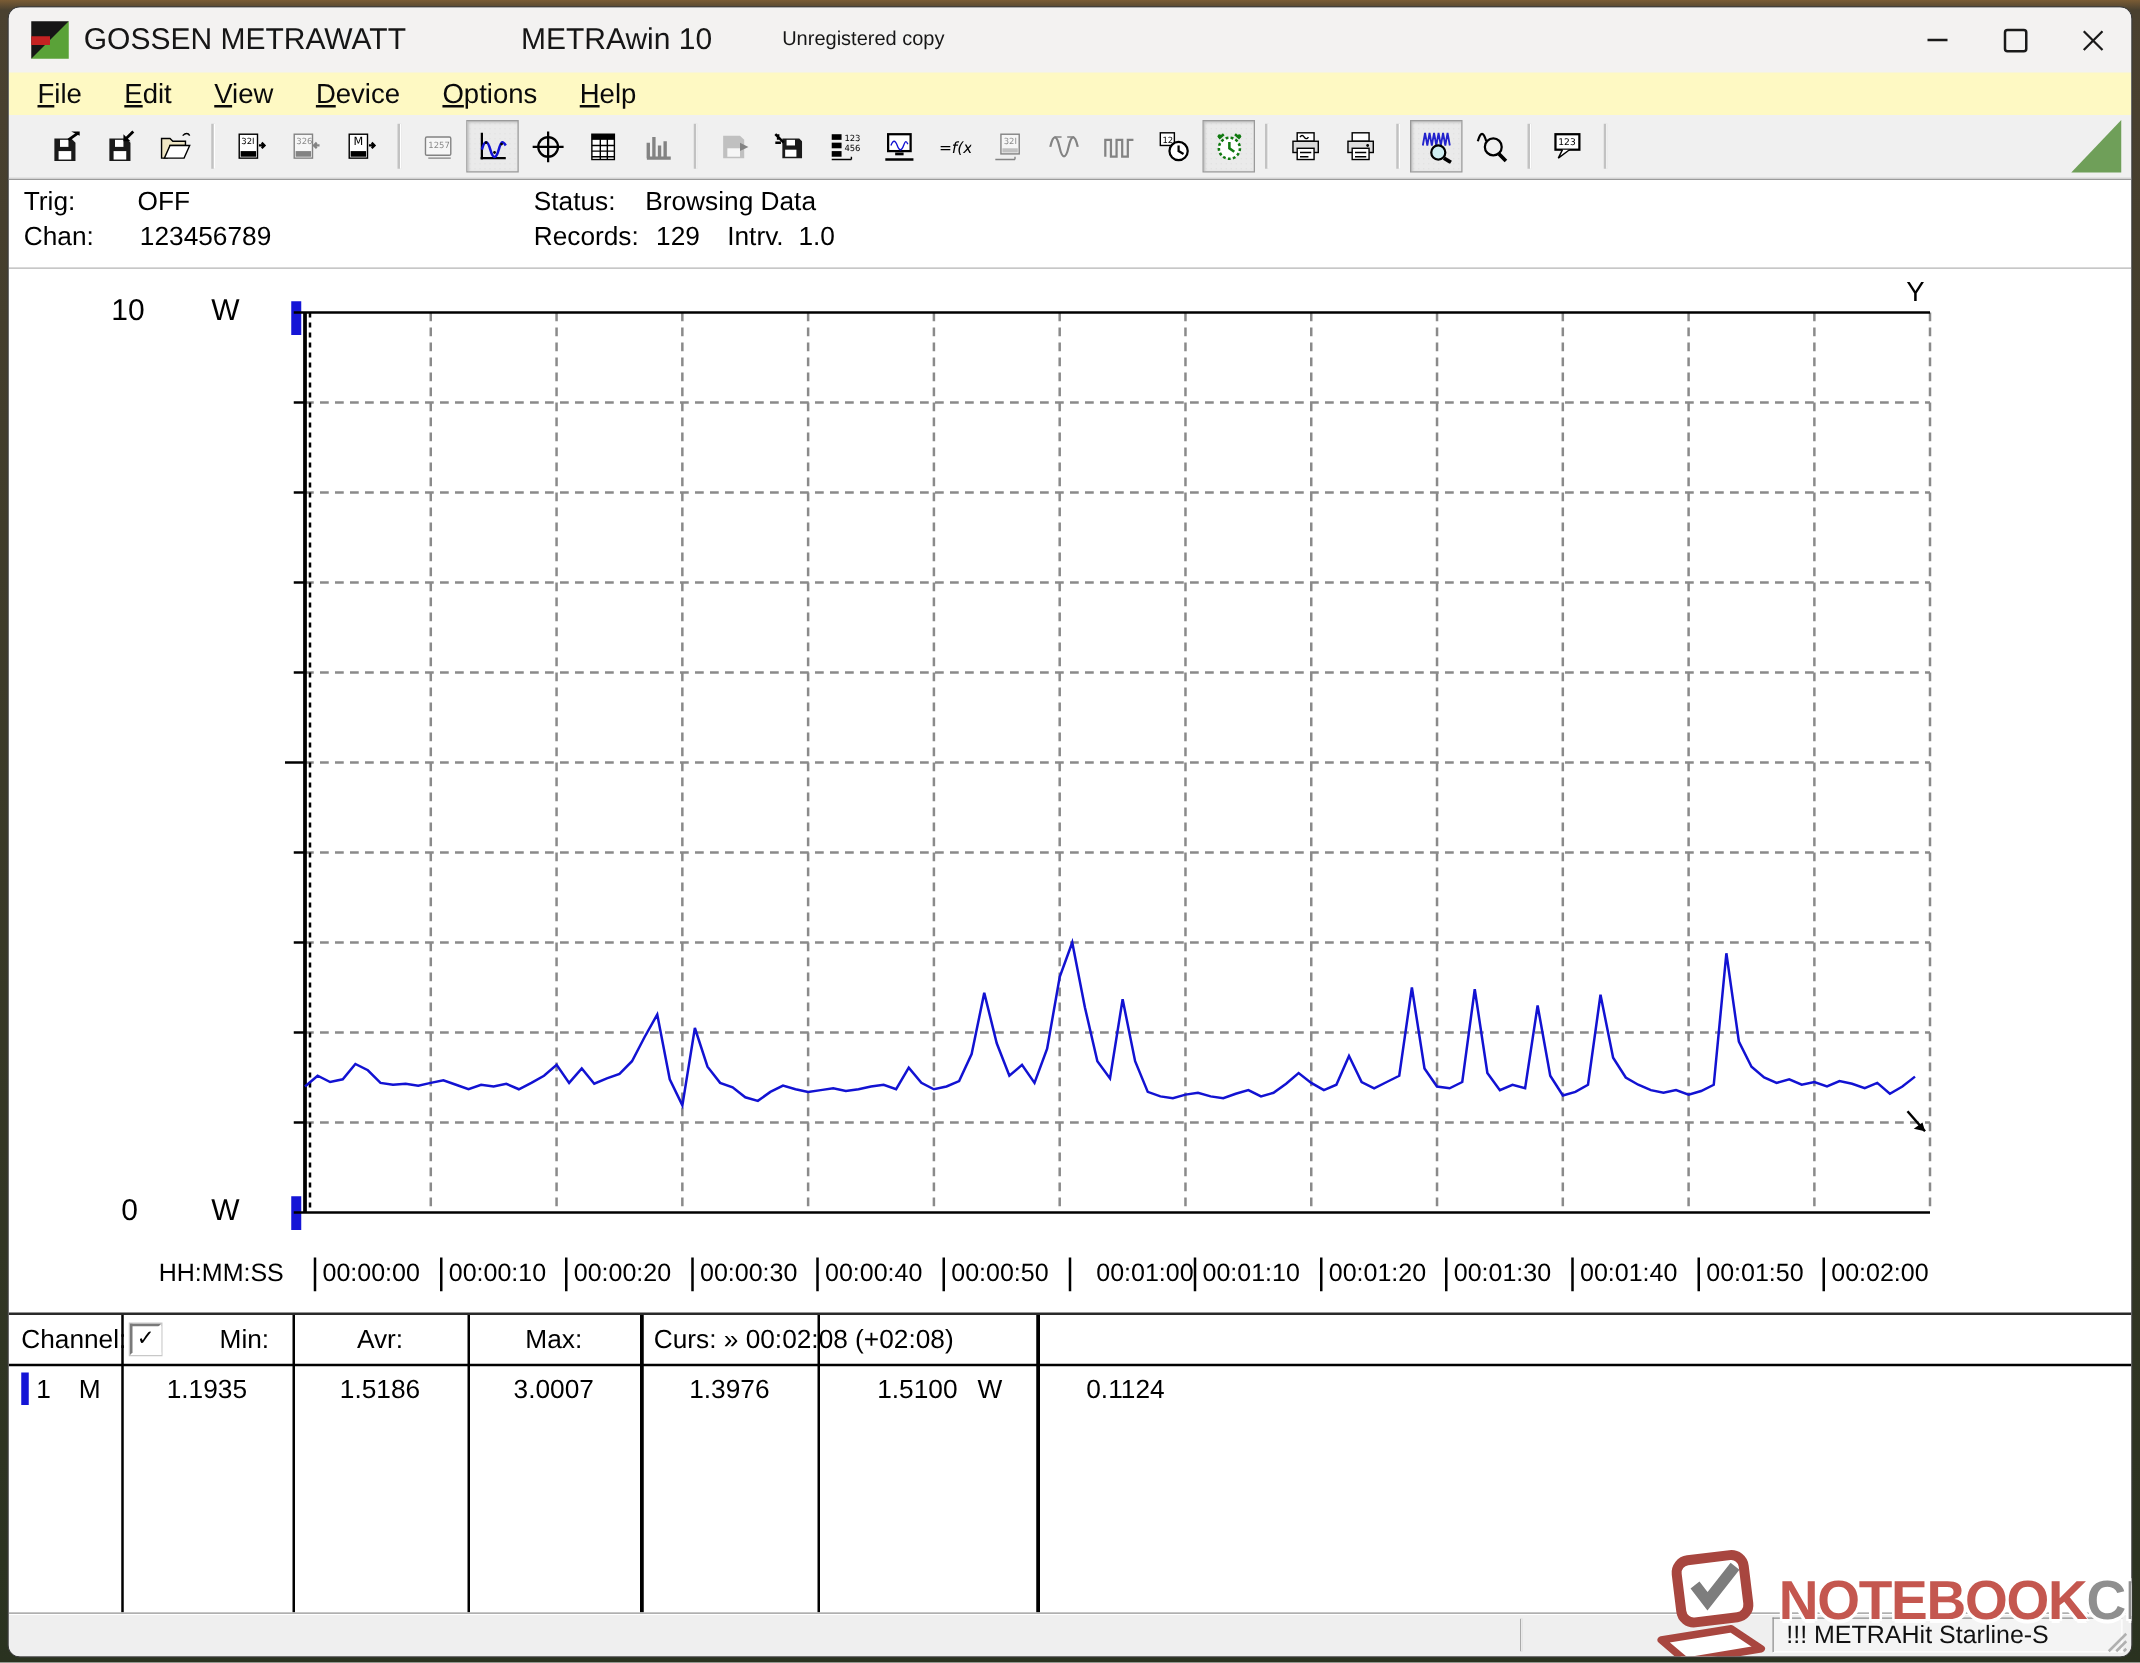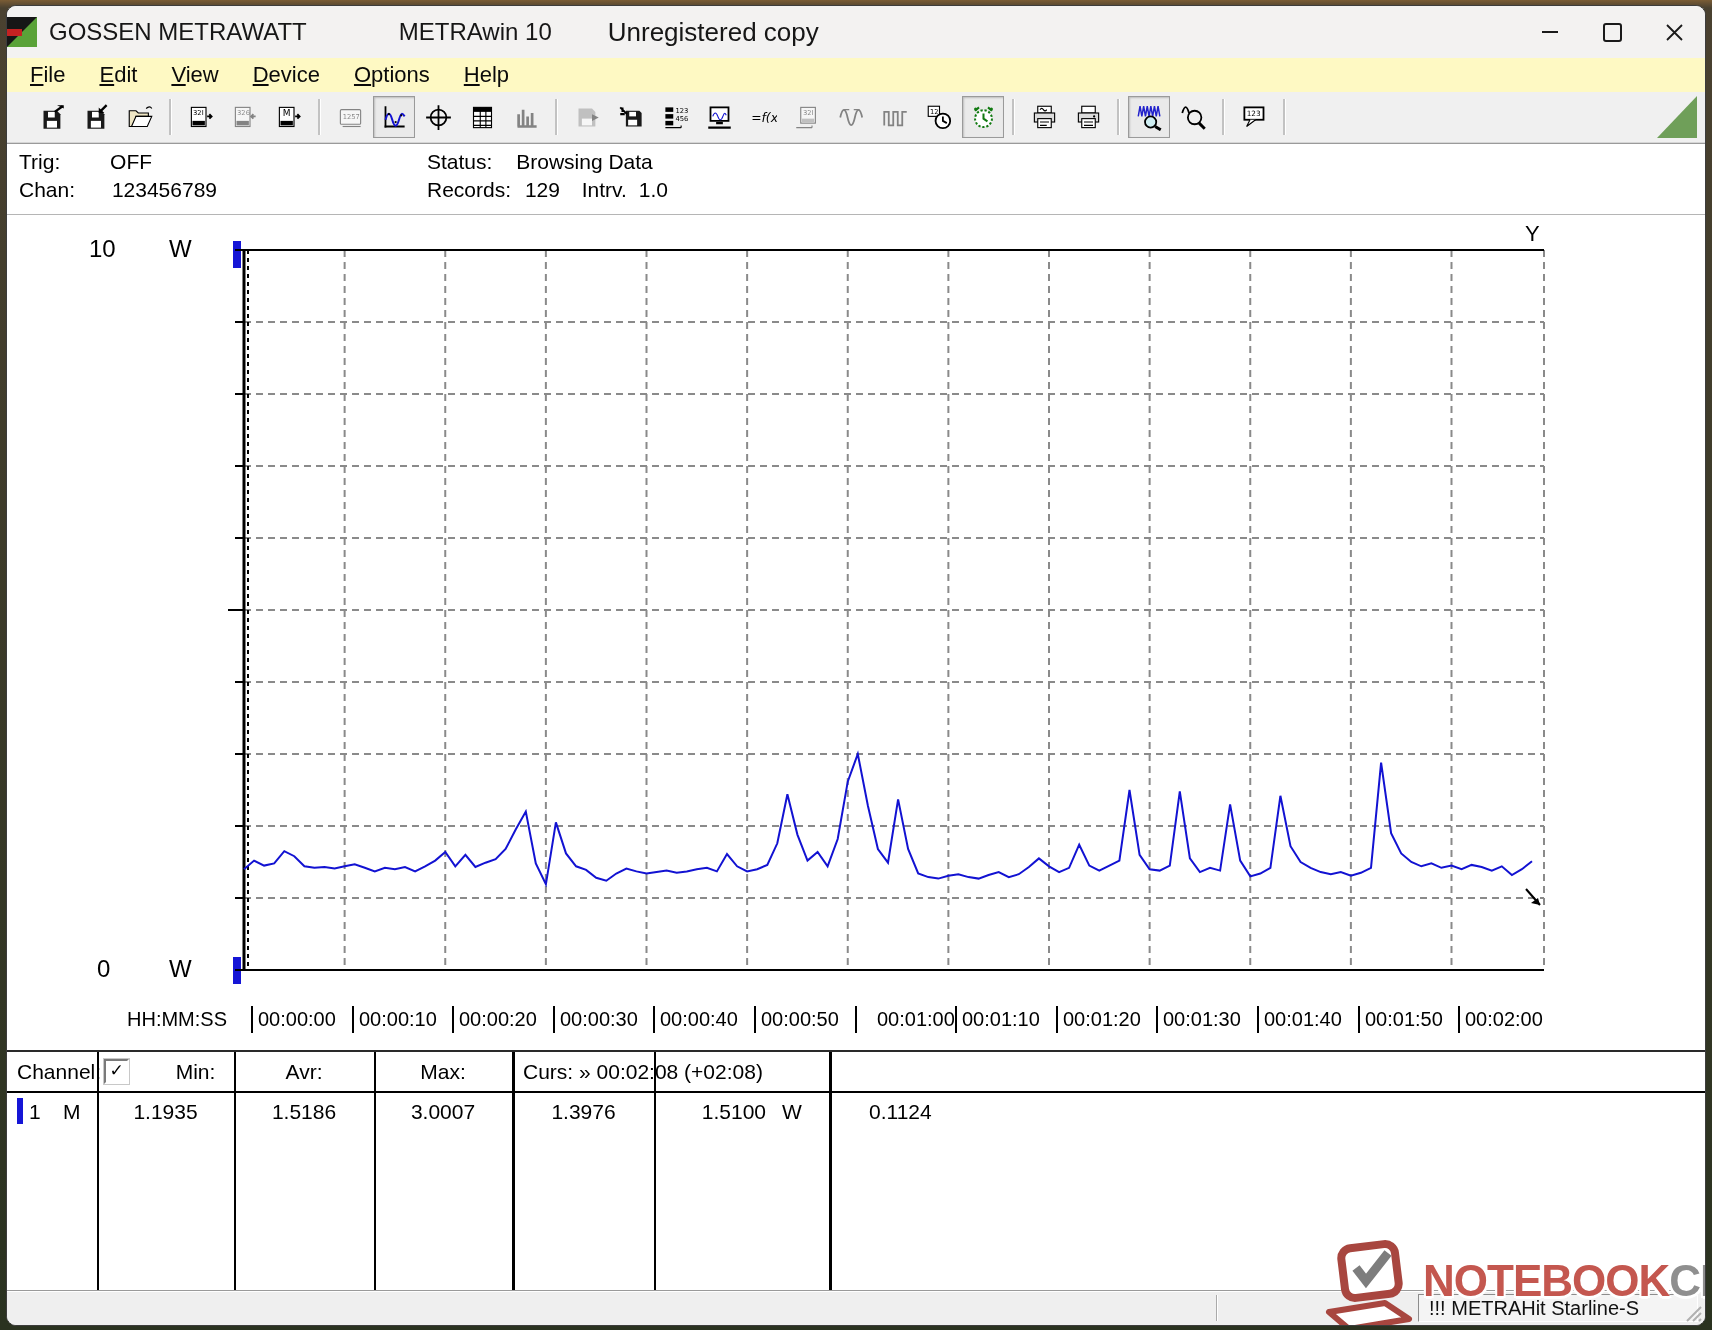--- a/index.html
+++ b/index.html
@@ -7,26 +7,26 @@
     width:1712px;height:1330px;position:relative;overflow:hidden;
     font-family:"Liberation Sans","DejaVu Sans",sans-serif;
     background:linear-gradient(180deg,#7a5c35 0%,#4a4130 8px,#2a3220 100%);
   }
   .window{
     position:absolute;left:6px;top:5px;right:6px;bottom:4px;
     background:#f0f0f0;border:1px solid #3c3c3c;border-radius:10px;
     overflow:hidden;display:flex;flex-direction:column;
   }
   
-  .titlebar{height:52px;background:#f3f2f1;display:flex;align-items:center;flex:0 0 auto;}
+  .titlebar{height:52px;background:#f3f2f1;display:flex;align-items:center;padding-left:18px;flex:0 0 auto;}
   .applogo{width:30px;height:30px;position:relative;background:linear-gradient(135deg,#161616 49%,#5aa238 51%);flex:0 0 auto;}
   .applogo::after{content:"";position:absolute;left:0;top:12px;width:15px;height:7px;background:#c42222;}
   .t-vendor{font-size:24px;color:#161616;margin-left:12px;}
   .t-app{font-size:24px;color:#161616;margin-left:92px;}
-  .t-lic{font-size:26px;color:#161616;margin-left:56px;}
+  .t-lic{font-size:16px;color:#161616;margin-left:56px;}
   .winbtns{margin-left:auto;display:flex;height:100%;}
   .winbtn{width:62px;height:100%;display:flex;align-items:center;justify-content:center;cursor:default;}
   .min-glyph{width:16px;height:2px;background:#1a1a1a;}
   .max-glyph{width:15px;height:15px;border:2px solid #1a1a1a;border-radius:3px;}
   
   .menubar{height:34px;background:#fef9c3;display:flex;align-items:center;padding-left:6px;flex:0 0 auto;}
   .menu-item{display:block;padding:0 17px;font-size:22px;color:#0a0a0a;}
   .menu-item::first-letter{text-decoration:underline;}
   
   .toolbar{height:50px;background:#f0f0f0;display:flex;align-items:center;padding-left:24px;gap:2px;flex:0 0 auto;position:relative;border-bottom:1px solid #d6d6d6;}

